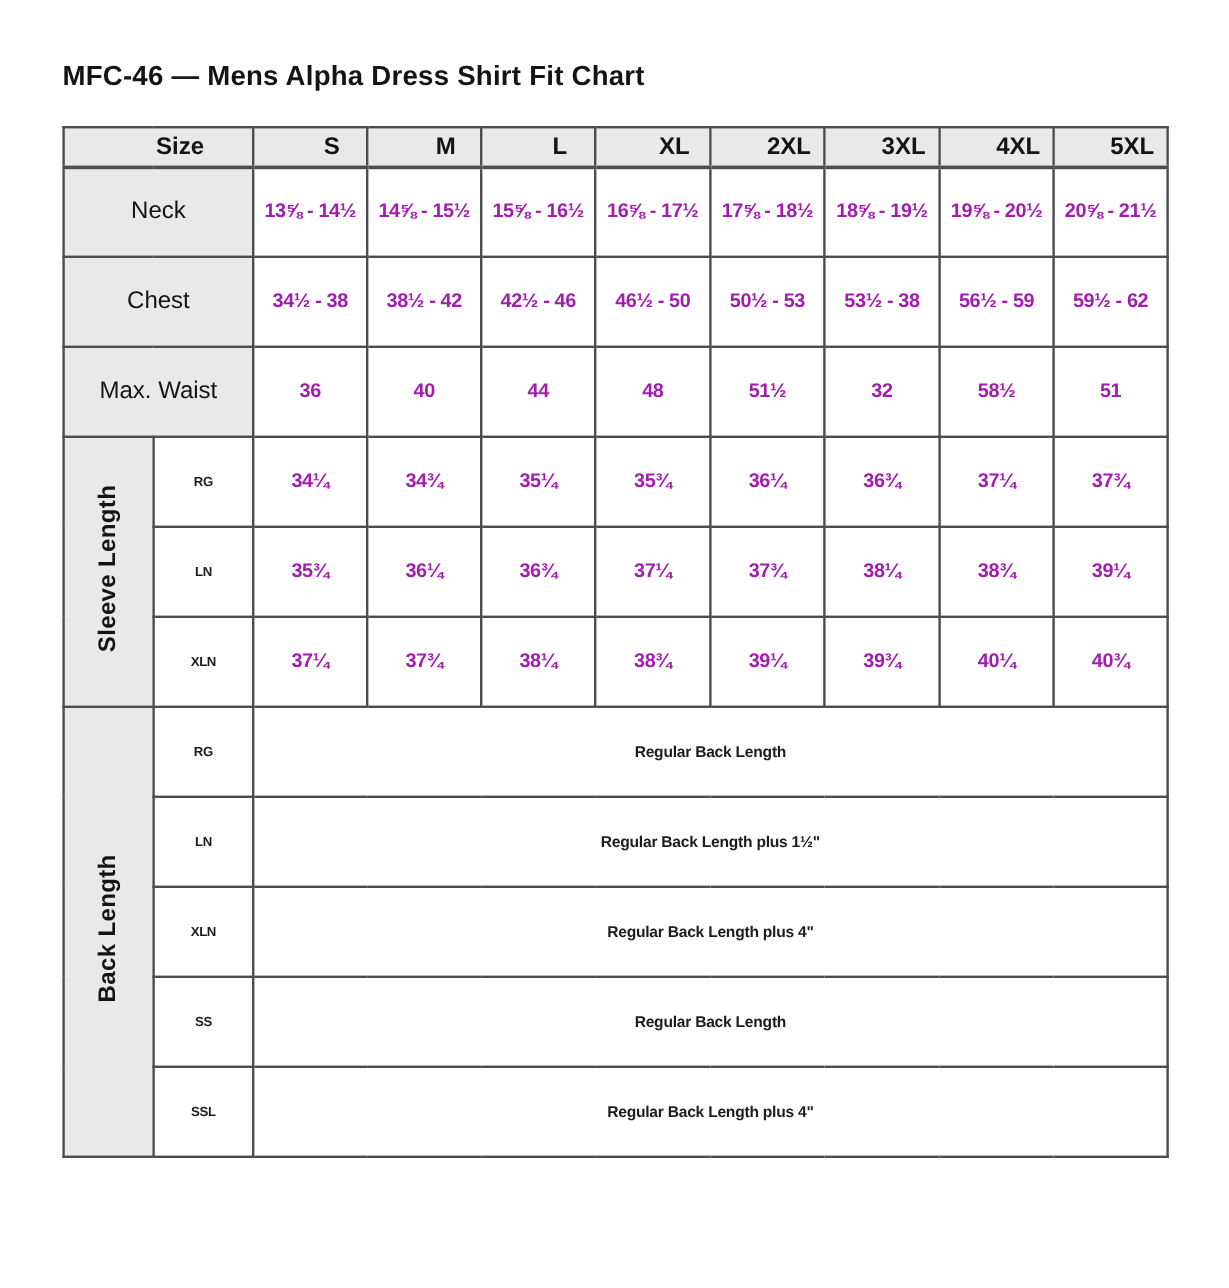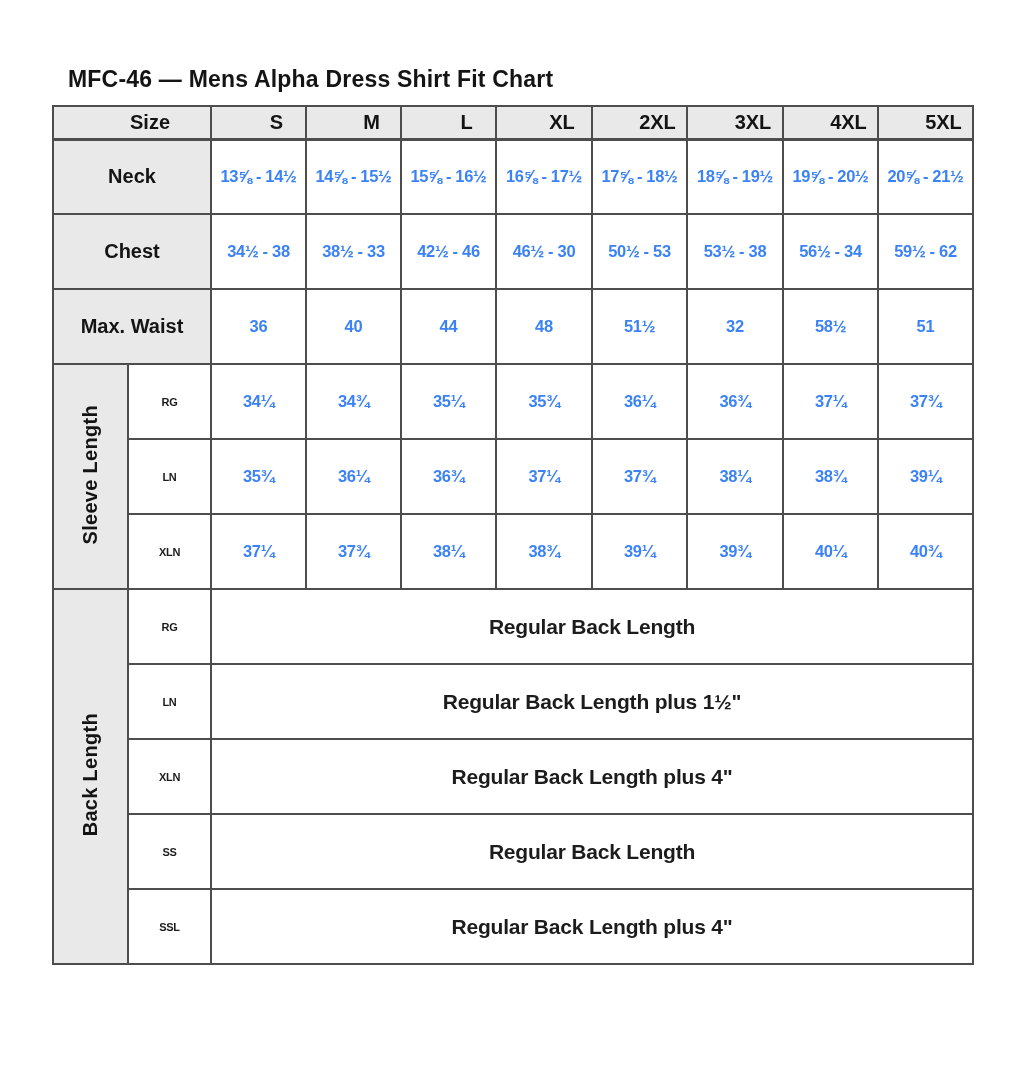--- a/index.html
+++ b/index.html
@@ -3,43 +3,43 @@
 <meta charset="utf-8">
 <style>
   html, body { margin:0; padding:0; }
   body {
     width:1024px; height:1073px; background:#ffffff;
     font-family:"Liberation Sans", sans-serif; color:#111;
   }
   .page { position:relative; width:1024px; height:1073px; background:#ffffff; }
 
   .title {
-    position:absolute; left:52px; top:50px; margin:16px;
+    position:absolute; left:52px; top:50px; margin:0;
     font-size:23px; font-weight:700; color:#141414; letter-spacing:0.2px;
     white-space:nowrap;
   }
 
   table.fit {
     position:absolute; left:52px; top:105px;
     border-collapse:collapse; table-layout:fixed;
   }
   table.fit td {
     border:2px solid #4d4d4d; text-align:center; vertical-align:middle;
     padding:0; overflow:hidden;
   }
   tr.hdr { height:33px; }
   tr.hdr td { border-bottom-width:3px;padding-left:36px; }
   tr.r { height:75px; }
 
   .gray { background:#e9e9e9; }
   .hcell { font-weight:700; font-size:20px; color:#141414; }
-  .lbl   { font-weight:700; font-size:20px; color:#141414; }
-  .val   { font-weight:700; font-size:16.5px; color:#3b82f6; letter-spacing:-0.3px; }
+  .lbl   { font-weight:400; font-size:20px; color:#141414; }
+  .val   { font-weight:700; font-size:16.5px; color:#a21caf; letter-spacing:-0.3px; }
   .code  { font-weight:700; font-size:11px; color:#1c1c1c; letter-spacing:-0.3px; }
-  .merged{ font-weight:700; font-size:21px; color:#1c1c1c; letter-spacing:-0.2px; }
+  .merged{ font-weight:700; font-size:13px; color:#1c1c1c; letter-spacing:-0.2px; }
 
   td.vlabel { background:#e9e9e9; }
   td.vlabel .vtext {
     writing-mode:vertical-rl; transform:rotate(180deg);
     display:inline-block; font-weight:700; font-size:20px; color:#141414;
     letter-spacing:0.3px; white-space:nowrap;
   }
 </style>
 </head>
 <body>
@@ -83,26 +83,26 @@
         <td class="val">16⅝ - 17½</td>
         <td class="val">17⅝ - 18½</td>
         <td class="val">18⅝ - 19½</td>
         <td class="val">19⅝ - 20½</td>
         <td class="val">20⅝ - 21½</td>
       </tr>
 
       <tr class="r">
         <td colspan="2" class="gray lbl">Chest</td>
         <td class="val">34½ - 38</td>
-        <td class="val">38½ - 33</td>
+        <td class="val">38½ - 42</td>
         <td class="val">42½ - 46</td>
-        <td class="val">46½ - 30</td>
+        <td class="val">46½ - 50</td>
         <td class="val">50½ - 53</td>
         <td class="val">53½ - 38</td>
-        <td class="val">56½ - 34</td>
+        <td class="val">56½ - 59</td>
         <td class="val">59½ - 62</td>
       </tr>
 
       <tr class="r">
         <td colspan="2" class="gray lbl">Max. Waist</td>
         <td class="val">36</td>
         <td class="val">40</td>
         <td class="val">44</td>
         <td class="val">48</td>
         <td class="val">51½</td>

